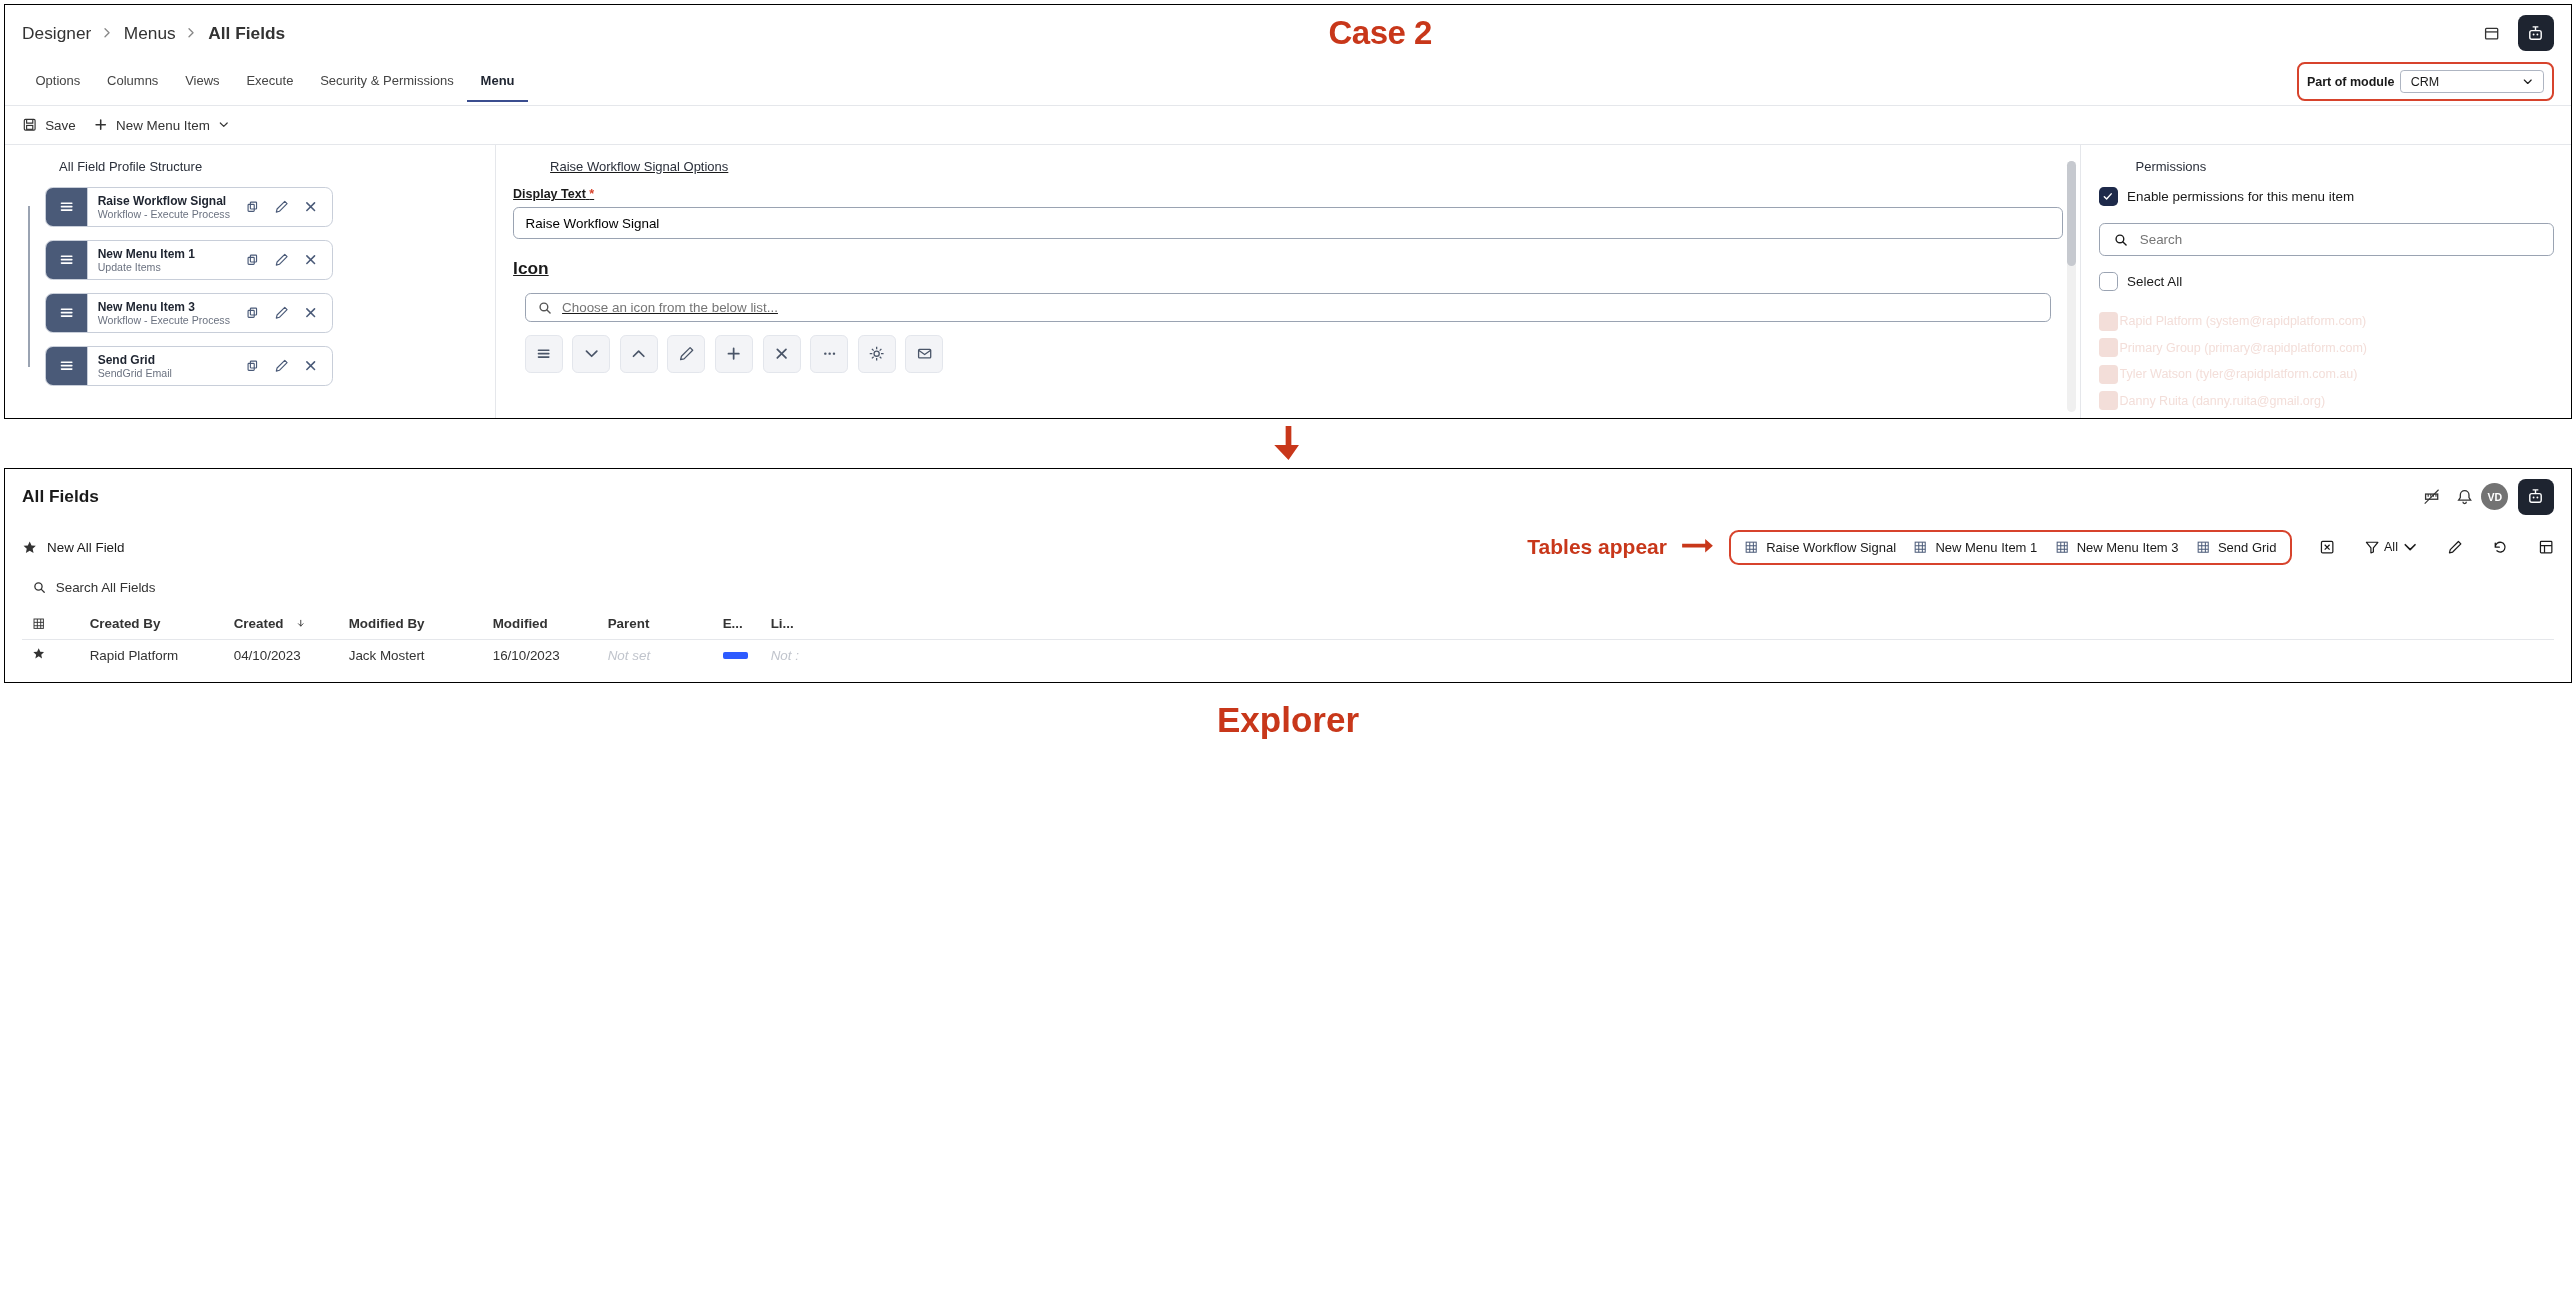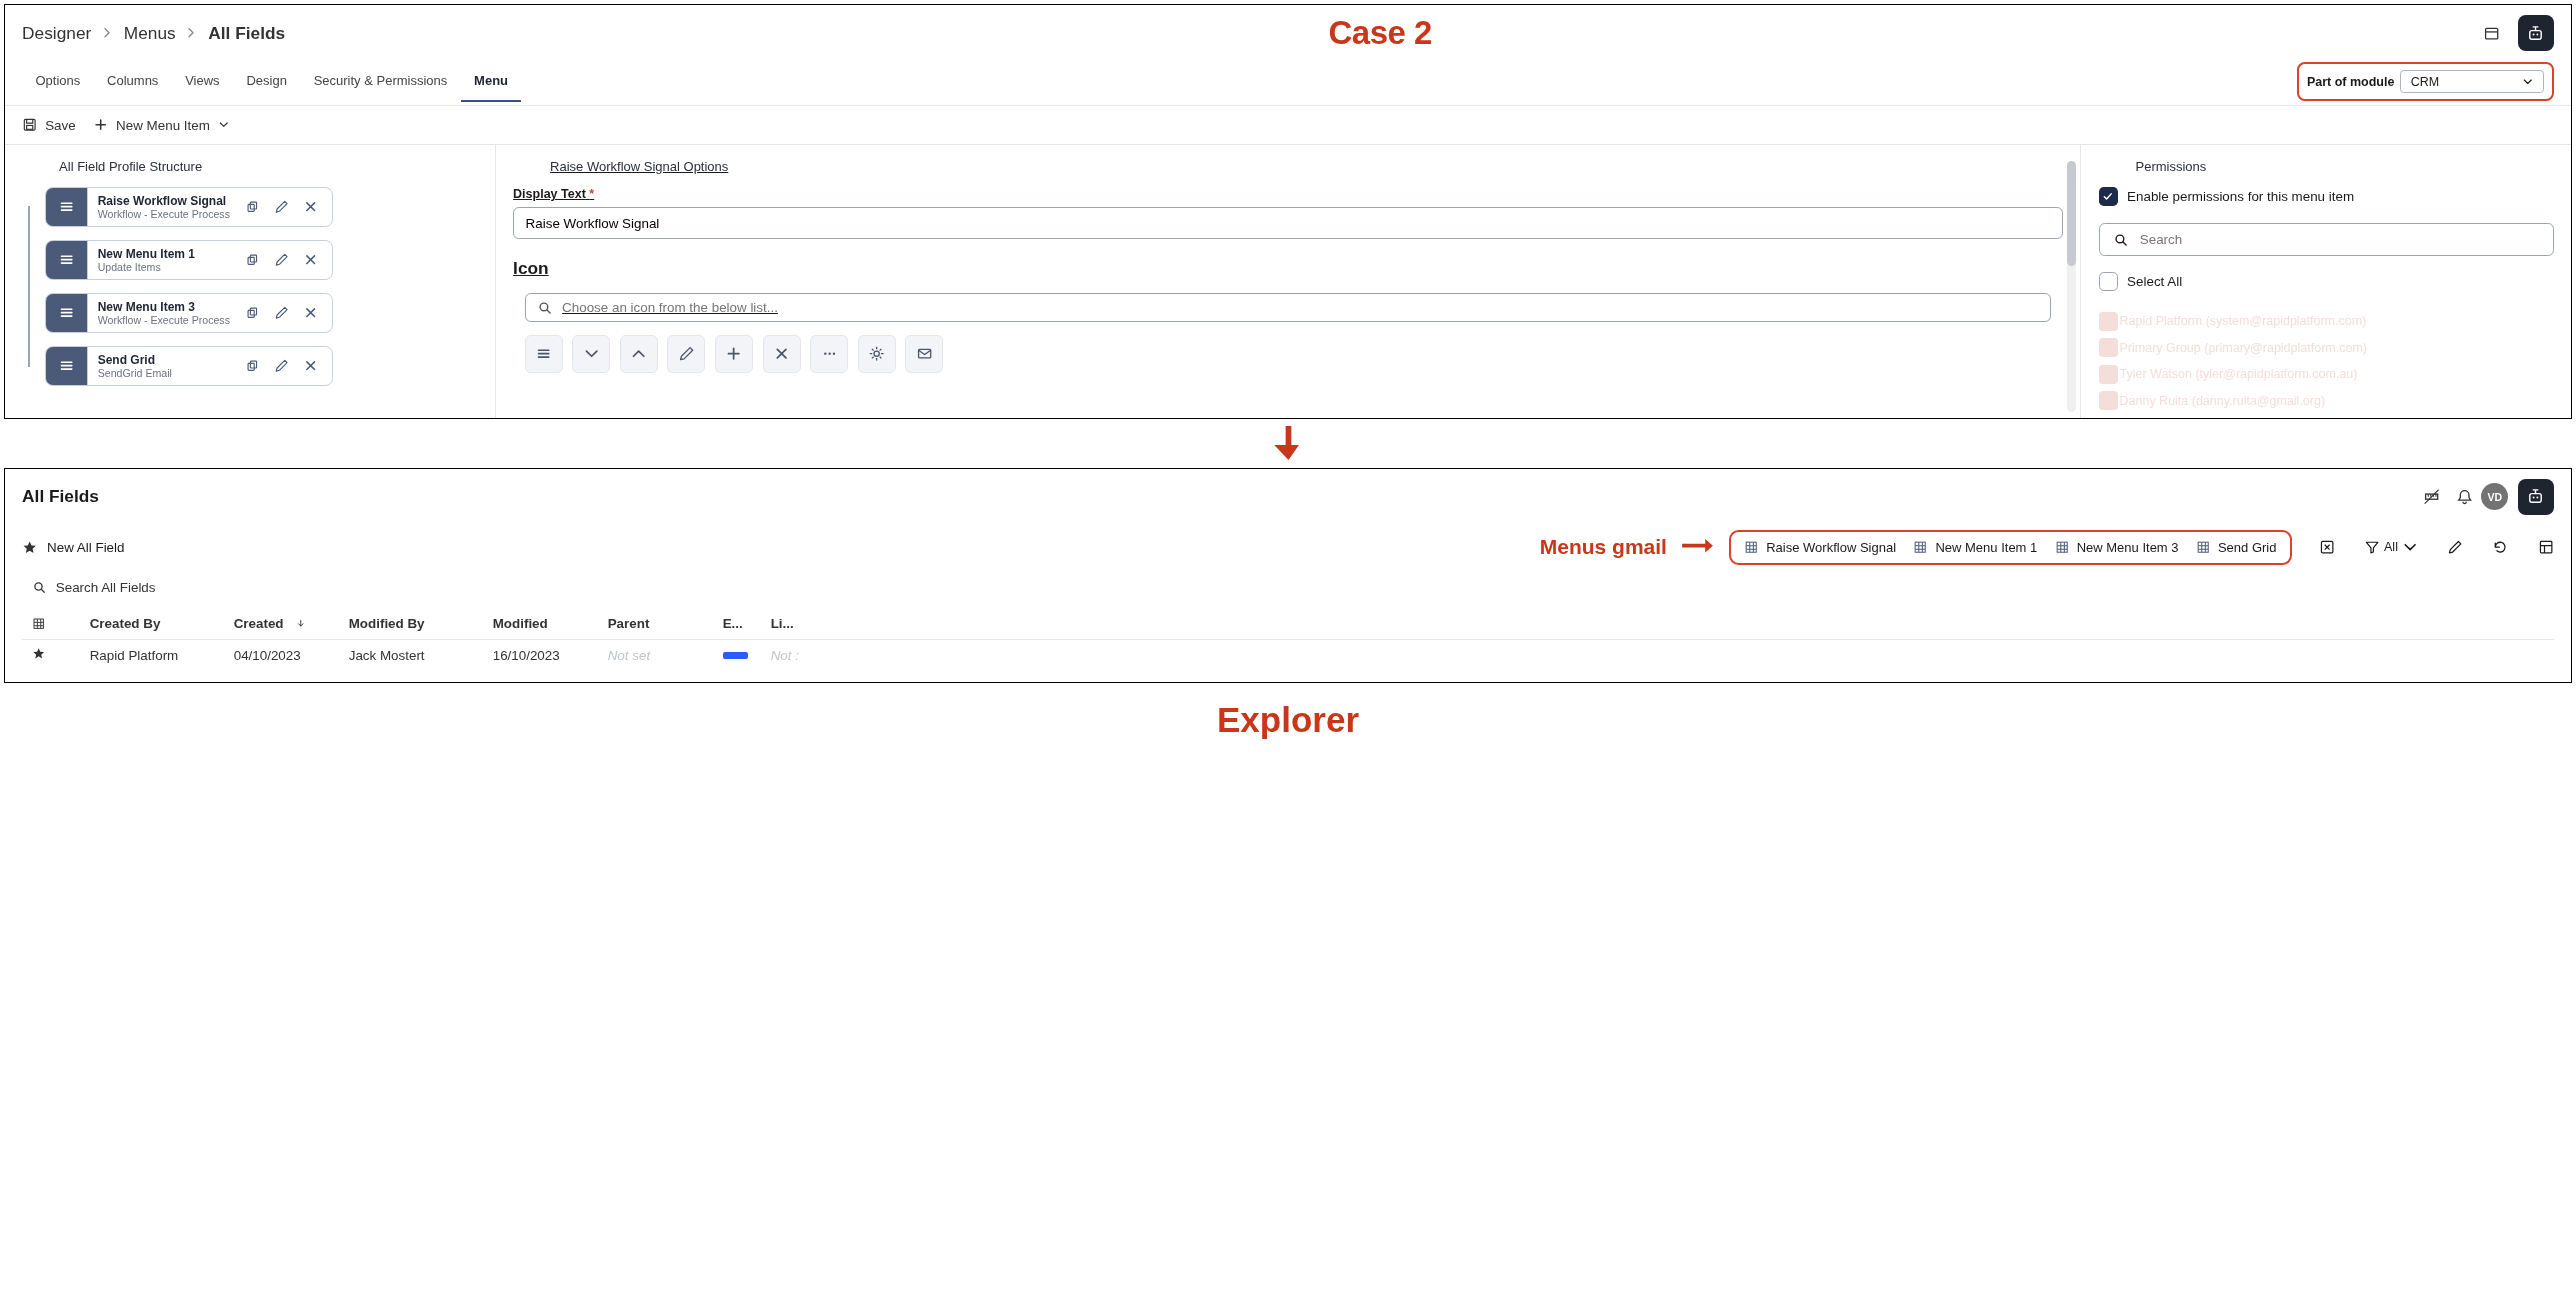--- a/index.html
+++ b/index.html
@@ -254,21 +254,21 @@
             <use href="#i-robot"></use>
           </svg>
         </span>
     </div>
   </div>
 
   <div class="tabs-row">
     <div class="tab">Options</div>
     <div class="tab">Columns</div>
     <div class="tab">Views</div>
-    <div class="tab">Design</div>
+    <div class="tab">Execute</div>
     <div class="tab">Security &amp; Permissions</div>
     <div class="tab active">Menu</div>
     <div class="tabs-spacer"></div>
     <div class="module-box">
       <span class="lbl">Part of module</span>
       <div class="module-select">
         <span>CRM</span>
         <svg class="chev" viewBox="0 0 20 20">
             <use href="#i-chev-down"></use>
           </svg>
@@ -549,21 +549,21 @@
   </div>
 
   <div class="bot-toolbar">
     <div class="new-btn">
       <svg viewBox="0 0 20 20" class="star">
           <use href="#i-star-fill"></use>
         </svg>
       <span>New All Field</span>
     </div>
     <div class="bot-spacer"></div>
-    <span class="annot">Menus gmail</span>
+    <span class="annot">Tables appear</span>
     <span class="annot-arrow"><svg viewBox="0 0 36 18">
           <path d="M2 7h24v-5l8 7-8 7v-5H2z" fill="#c8371a"></path>
         </svg></span>
     <div class="menu-cluster">
       <div class="menu-item">
           <svg viewBox="0 0 20 20">
             <use href="#i-grid"></use>
           </svg>
           <span>Raise Workflow Signal</span>
         </div>

